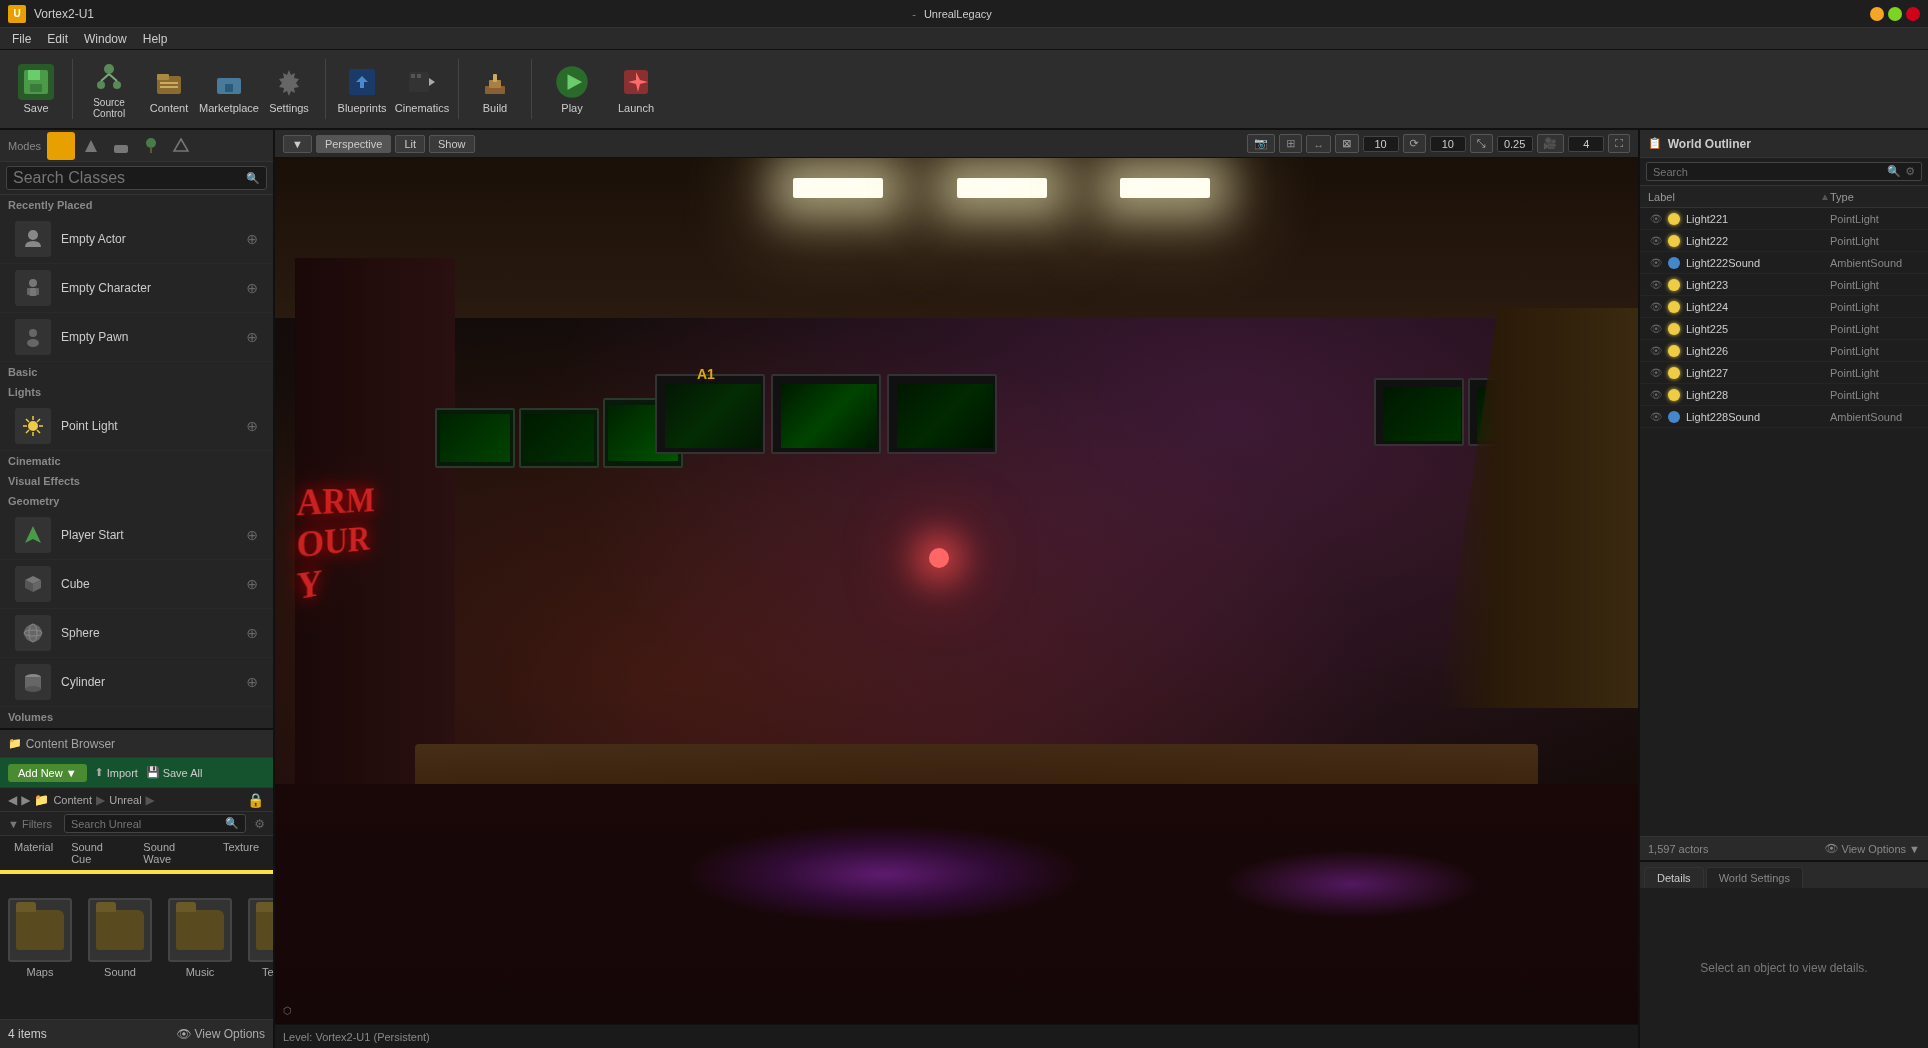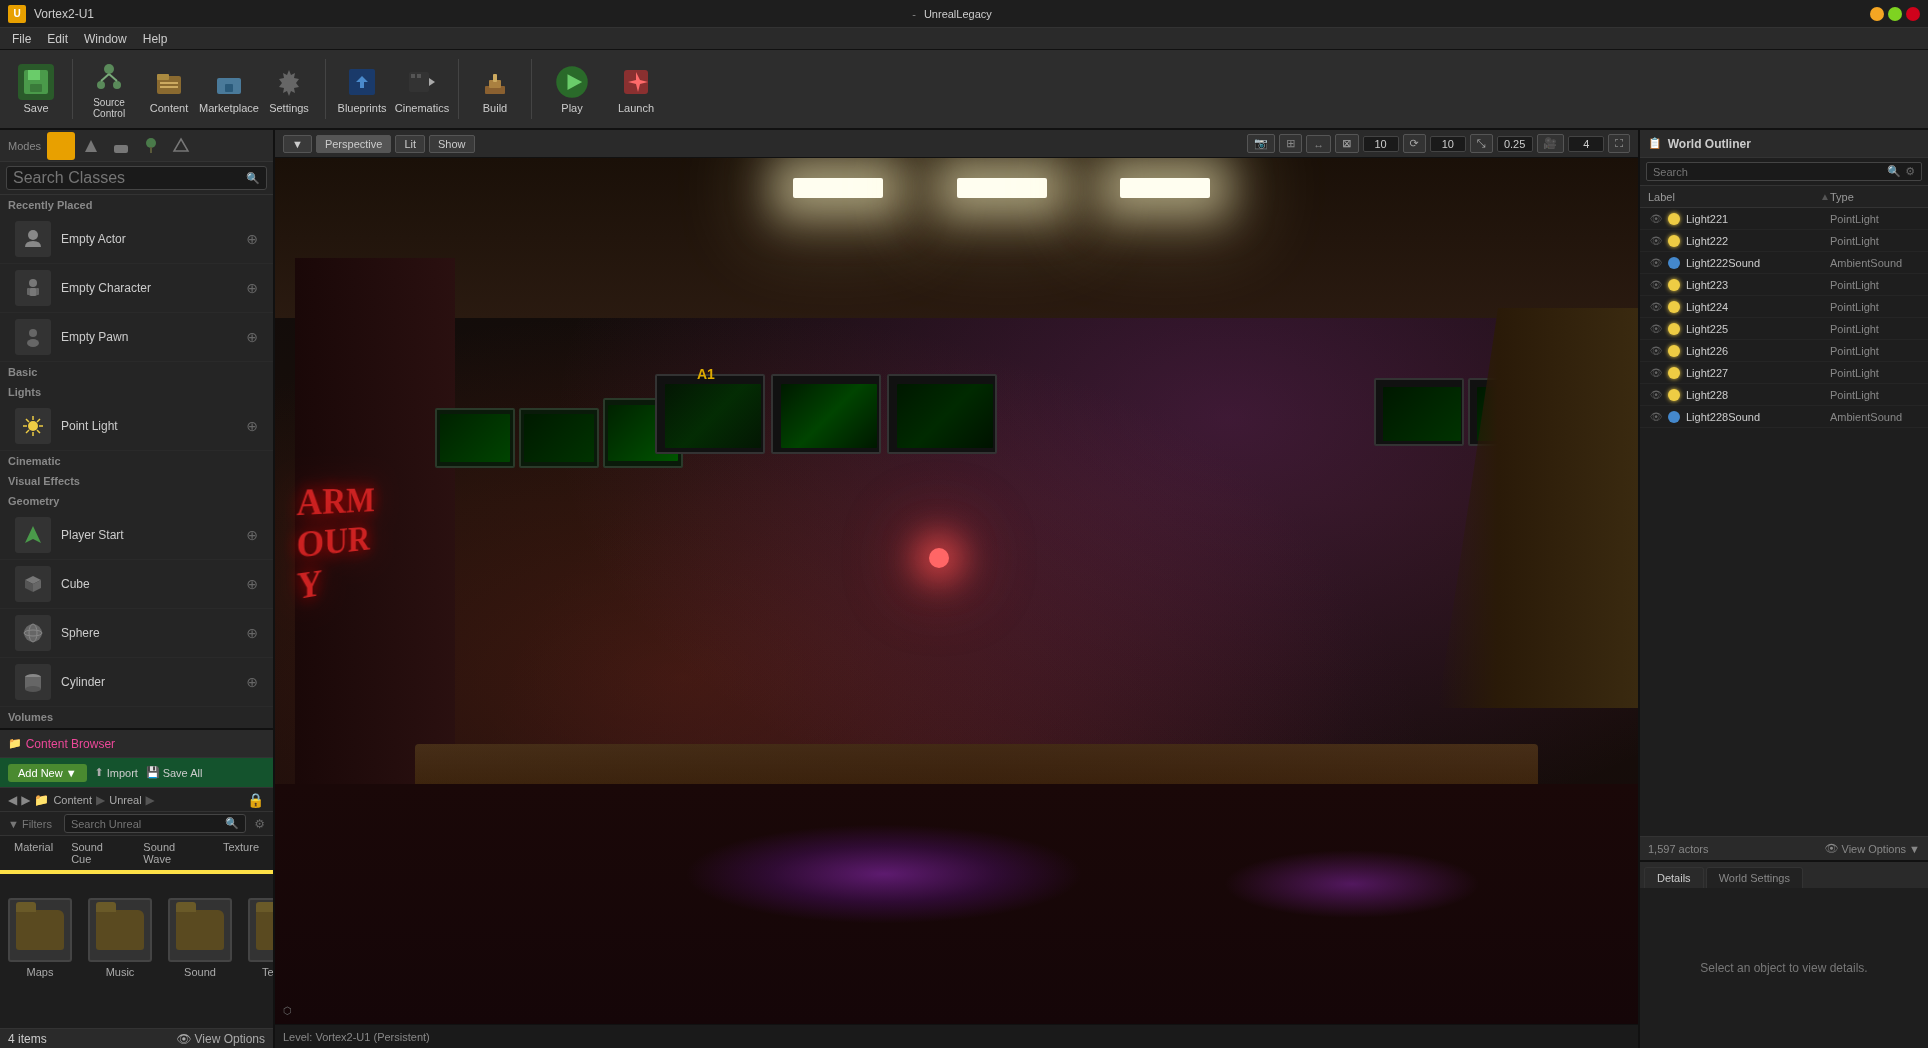--- a/index.html
+++ b/index.html
@@ -212,21 +212,21 @@
     #content-browser-header {
       height: 28px;
       background: #2a2a2a;
       display: flex;
       align-items: center;
       padding: 0 8px;
       border-bottom: 1px solid #333;
     }
     .content-browser-title {
       font-size: 12px;
-      color: #ec4899;
+      color: #a3a3a3;
       display: flex;
       align-items: center;
       gap: 4px;
     }
     #content-browser-toolbar {
       height: 30px;
       background: #14532d;
       display: flex;
       align-items: center;
       padding: 0 8px;
@@ -304,21 +304,21 @@
       border: 2px solid #444;
       display: flex; align-items: center; justify-content: center;
     }
     .content-item-label {
       font-size: 11px;
       color: #aaa;
       text-align: center;
       margin-top: 4px;
     }
     #content-browser-footer {
-      height: 20px;
+      height: 29px;
       background: #2a2a2a;
       display: flex;
       align-items: center;
       padding: 0 8px;
       border-top: 1px solid #333;
     }
 
     
     #viewport-area {
       flex: 1;
@@ -919,27 +919,27 @@
         <div class="content-item">
           <div class="content-item-thumb">
             <div class="folder-icon"></div>
           </div>
           <span class="content-item-label">Maps</span>
         </div>
         <div class="content-item">
           <div class="content-item-thumb">
             <div class="folder-icon"></div>
           </div>
-          <span class="content-item-label">Music</span>
+          <span class="content-item-label">Sound</span>
         </div>
         <div class="content-item">
           <div class="content-item-thumb">
             <div class="folder-icon"></div>
           </div>
-          <span class="content-item-label">Sound</span>
+          <span class="content-item-label">Music</span>
         </div>
         <div class="content-item">
           <div class="content-item-thumb">
             <div class="folder-icon"></div>
           </div>
           <span class="content-item-label">Texture</span>
         </div>
       </div>
       <div id="content-browser-footer">
         <span>4 items</span>

